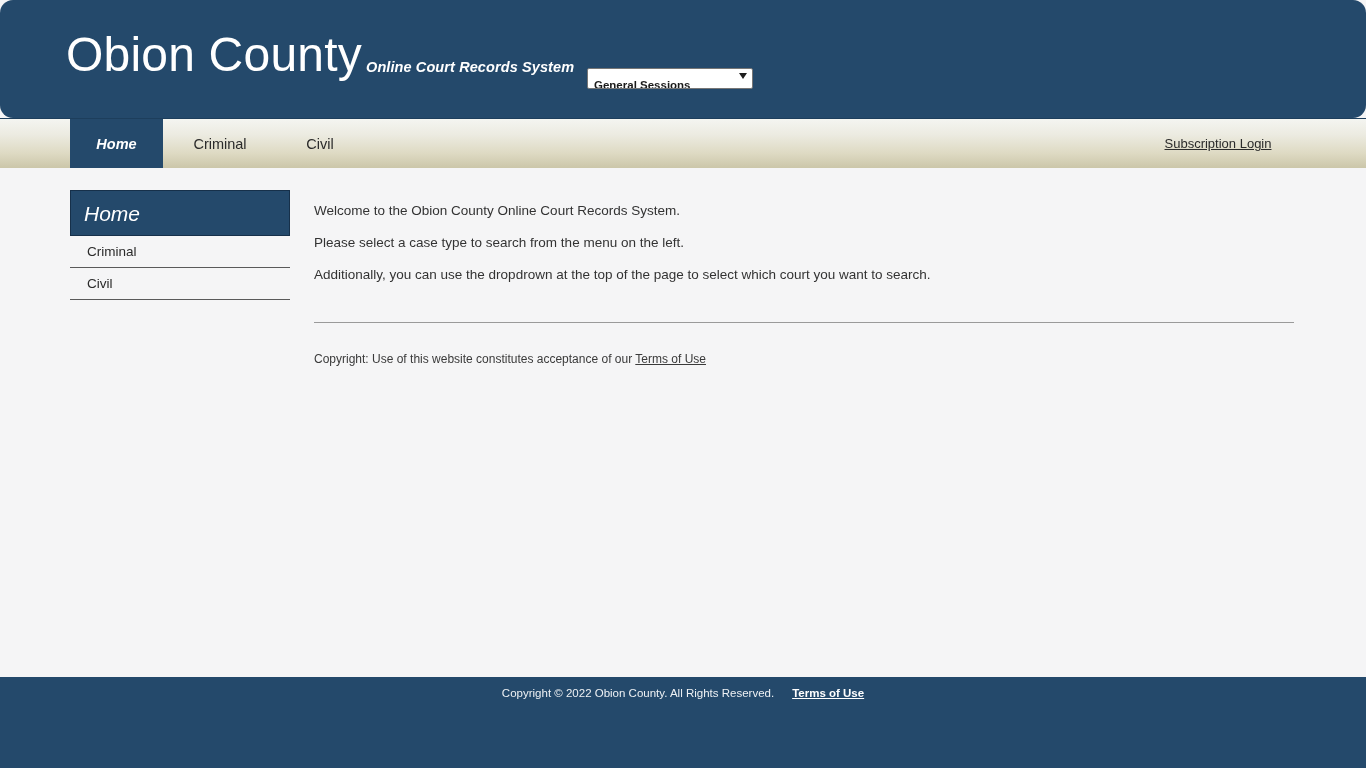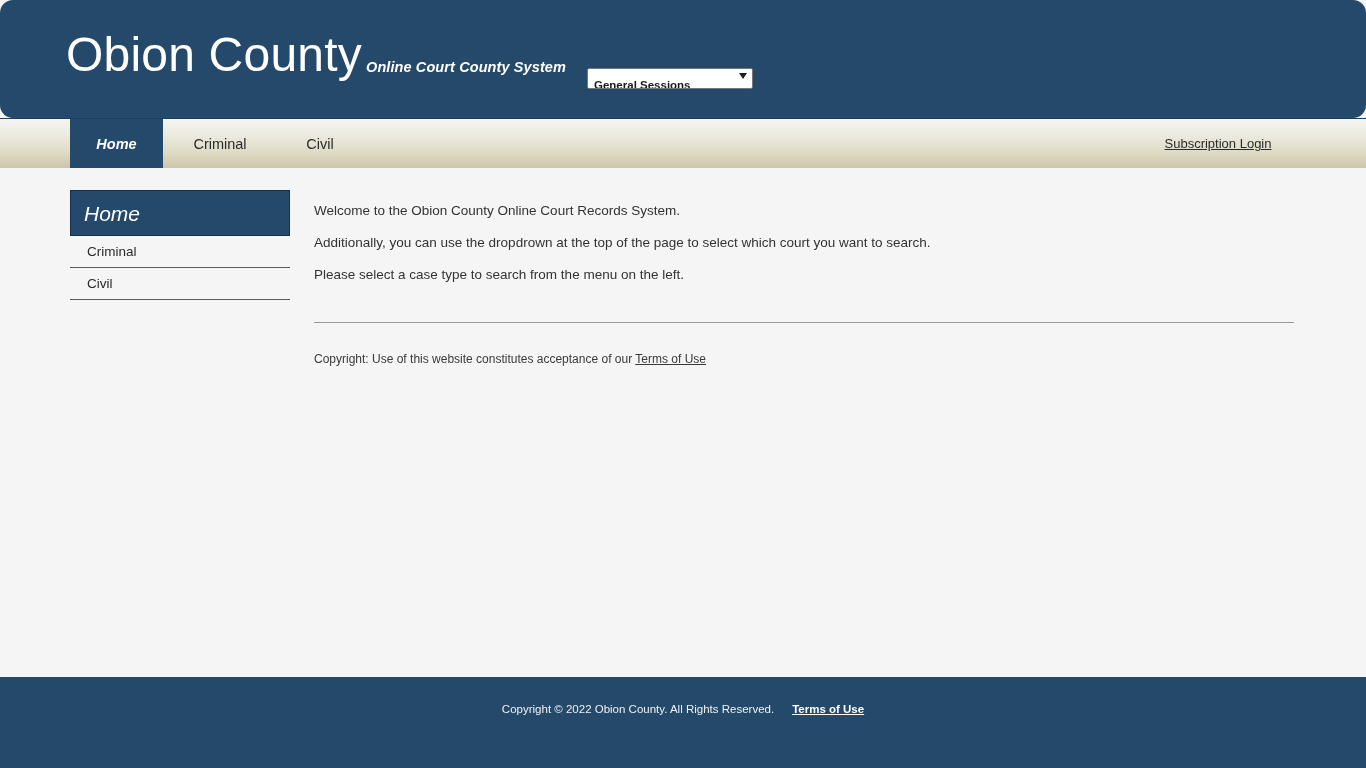--- a/index.html
+++ b/index.html
@@ -223,39 +223,39 @@
     left: 0;
     bottom: 0;
     width: 1366px;
     height: 91px;
     background: #24496b;
   }
   .footer-inner {
     display: flex;
     align-items: flex-start;
     justify-content: center;
-    padding-top: 26px;
+    padding-top: 10px;
     gap: 18px;
     font-size: 11.5px;
     color: #eef1f4;
   }
   .footer-terms {
     color: #ffffff;
     font-weight: bold;
     text-decoration: underline;
     cursor: pointer;
   }
 </style>
 </head>
 <body>
 
 <div class="site-header">
   <div class="header-inner">
     <h1 class="site-title">Obion County</h1>
-    <div class="site-subtitle">Online Court County System</div>
+    <div class="site-subtitle">Online Court Records System</div>
     <div class="court-select-wrap">
       <select class="court-select">
         <option>General Sessions</option>
       </select>
       <span class="select-arrow"></span>
     </div>
   </div>
 </div>
 
 <nav class="main-nav">
@@ -270,22 +270,22 @@
 <div class="page-body">
 
   <aside class="sidebar">
     <div class="sidebar-header">Home</div>
     <a class="sidebar-link">Criminal</a>
     <a class="sidebar-link">Civil</a>
   </aside>
 
   <main class="content">
     <p class="line1">Welcome to the Obion County Online Court Records System.</p>
+    <p>Please select a case type to search from the menu on the left.</p>
     <p>Additionally, you can use the dropdrown at the top of the page to select which court you want to search.</p>
-    <p>Please select a case type to search from the menu on the left.</p>
     <hr class="content-divider">
     <div class="disclaimer">
       <span>Copyright: Use of this website constitutes acceptance of our</span>
       <a>Terms of Use</a>
     </div>
   </main>
 
 </div>
 
 <footer class="site-footer">

